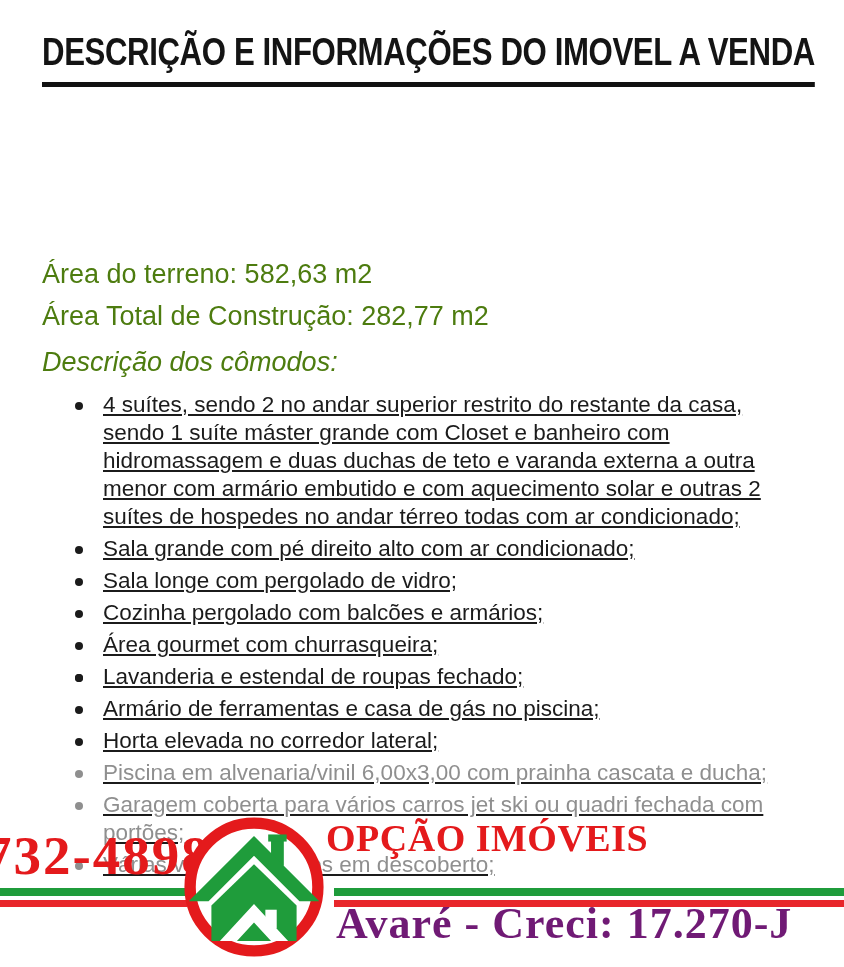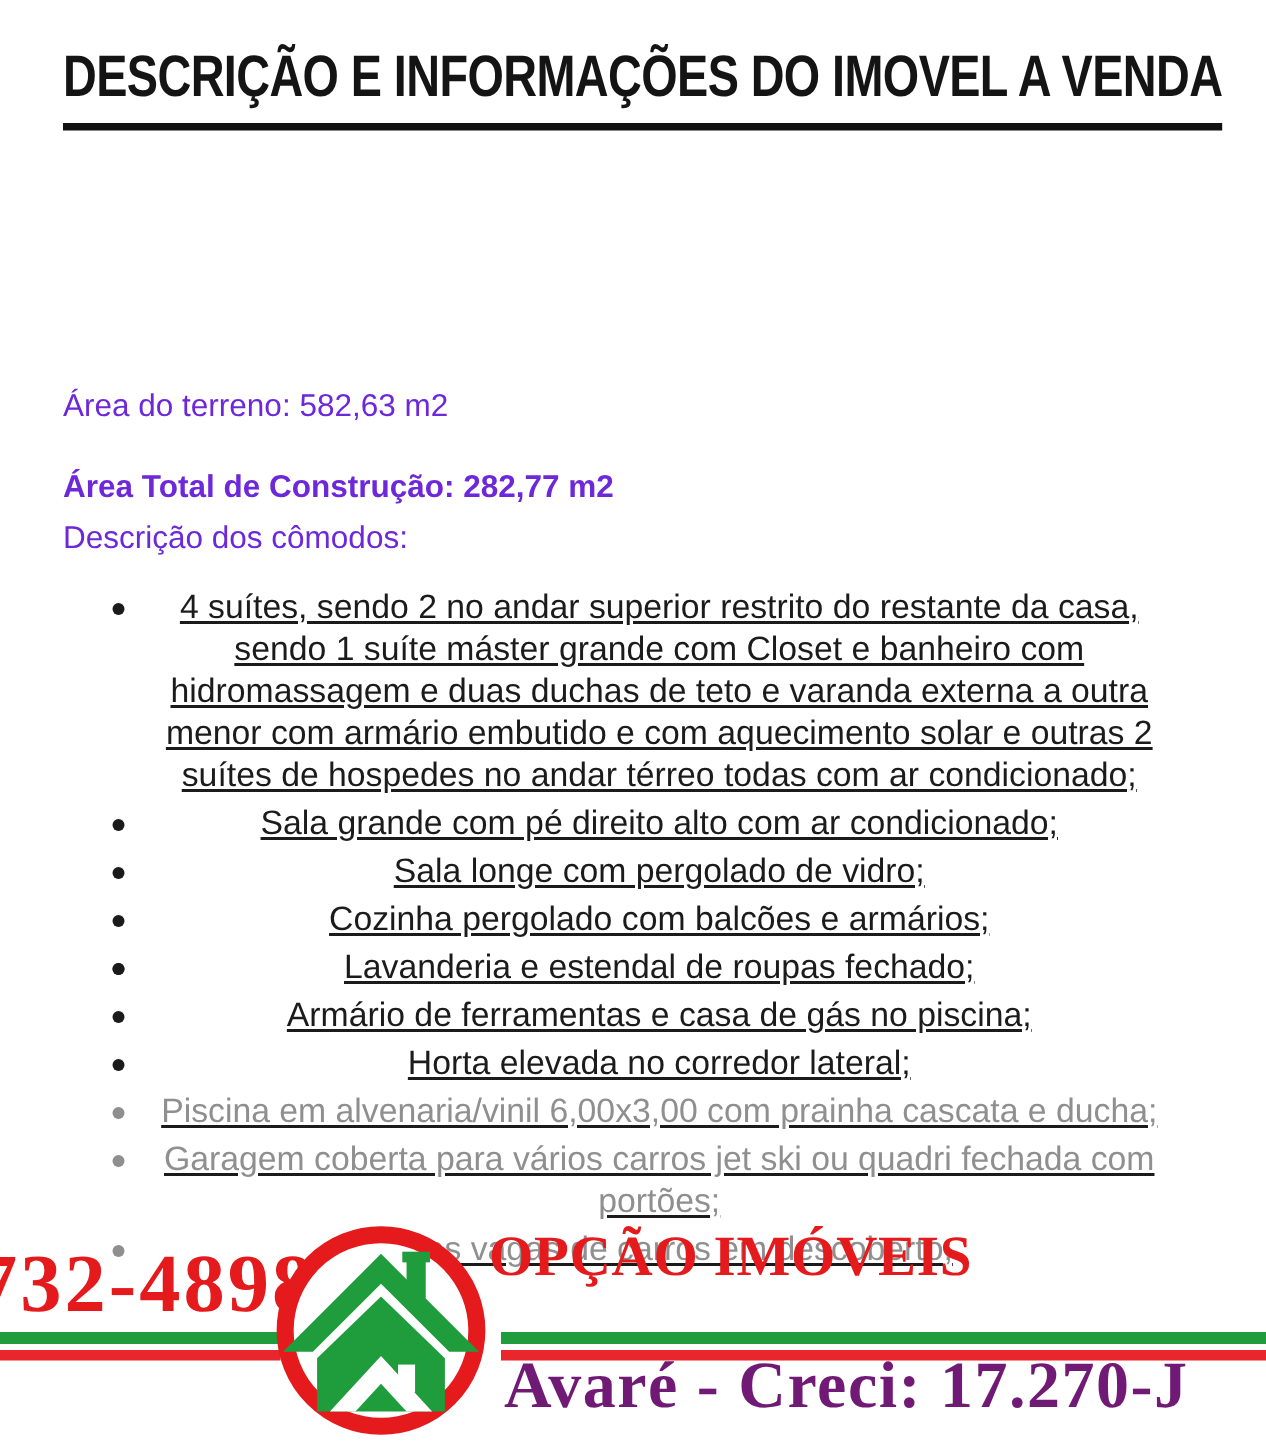--- a/index.html
+++ b/index.html
@@ -1,31 +1,31 @@
 <!DOCTYPE html>
 <html><head>
 <meta charset="utf-8">
 <style>
   html,body{margin:0;padding:0;background:#ffffff;}
   .page{
     position:relative; width:844px; height:967px; background:#ffffff;
-    overflow:hidden; font-family:"Liberation Sans", sans-serif; color:#1b1b1b;text-align:center;
+    overflow:hidden; font-family:"Liberation Sans", sans-serif; color:#1b1b1b;
   }
   
   .doc-title{
     position:absolute; left:42px; top:30px;
     font-weight:700; font-size:39px; letter-spacing:-0.5px; color:#141414;
     white-space:nowrap; transform:scaleX(0.80); transform-origin:0 0;
     border-bottom:5px solid #111; padding-bottom:8px; display:inline-block;
   }
   
-  .meta{ position:absolute; left:42px; font-size:21px; color:#6d28d9; white-space:nowrap;}
+  .meta{ position:absolute; left:42px; font-size:27px; color:#4d7c0f; white-space:nowrap;}
   .meta.m1{ top:259px; }
-  .meta.m2{ top:313px;font-weight:bold; }
-  .meta.m3{ top:347px; }
+  .meta.m2{ top:301px; }
+  .meta.m3{ top:347px;font-style:italic; }
   
   ul.rooms{ position:absolute; left:42px; top:391px; width:734px; margin:0; padding:0;
     list-style:none; font-size:22.5px; line-height:28px;text-decoration:underline; }
   li.room-item{ position:relative; padding-left:61px; margin-bottom:4px; color:#1b1b1b; }
   li.room-item.muted{ color:#8f8f8f; }
   .bullet{ position:absolute; left:33px; top:11px; width:8px; height:8px;
     border-radius:50%; background:currentColor; }
   
   .wm{ position:absolute; font-family:"Liberation Serif", serif; font-weight:700; }
   .wm-phone{ left:-16px; top:824px; font-size:55px; color:#e41a1c; letter-spacing:2px; white-space:nowrap;}
@@ -47,20 +47,21 @@
 
   <div class="meta m1">Área do terreno: 582,63 m2</div>
   <div class="meta m2">Área Total de Construção: 282,77 m2</div>
   <div class="meta m3">Descrição dos cômodos:</div>
 
   <ul class="rooms">
       <li class="room-item"><span class="bullet"></span><span>4 suítes, sendo 2 no andar superior restrito do restante da casa, sendo 1 suíte máster grande com Closet e banheiro com hidromassagem e duas duchas de teto e varanda externa a outra menor com armário embutido e com aquecimento solar e outras 2 suítes de hospedes no andar térreo todas com ar condicionado;</span></li>
       <li class="room-item"><span class="bullet"></span><span>Sala grande com pé direito alto com ar condicionado;</span></li>
       <li class="room-item"><span class="bullet"></span><span>Sala longe com pergolado de vidro;</span></li>
       <li class="room-item"><span class="bullet"></span><span>Cozinha pergolado com balcões e armários;</span></li>
+      <li class="room-item"><span class="bullet"></span><span>Área gourmet com churrasqueira;</span></li>
       <li class="room-item"><span class="bullet"></span></li>
       <li class="room-item"><span class="bullet"></span><span>Lavanderia e estendal de roupas fechado;</span></li>
       <li class="room-item"><span class="bullet"></span><span>Armário de ferramentas e casa de gás no piscina;</span></li>
       <li class="room-item"><span class="bullet"></span><span>Horta elevada no corredor lateral;</span></li>
       <li class="room-item muted"><span class="bullet"></span><span>Piscina em alvenaria/vinil 6,00x3,00 com prainha cascata e ducha;</span></li>
       <li class="room-item muted"><span class="bullet"></span><span>Garagem coberta para vários carros jet ski ou quadri fechada com portões;</span></li>
       <li class="room-item muted"><span class="bullet"></span><span>Várias vagas de carros em descoberto;</span></li>
       <li class="room-item muted"></li>
     </ul>
 

